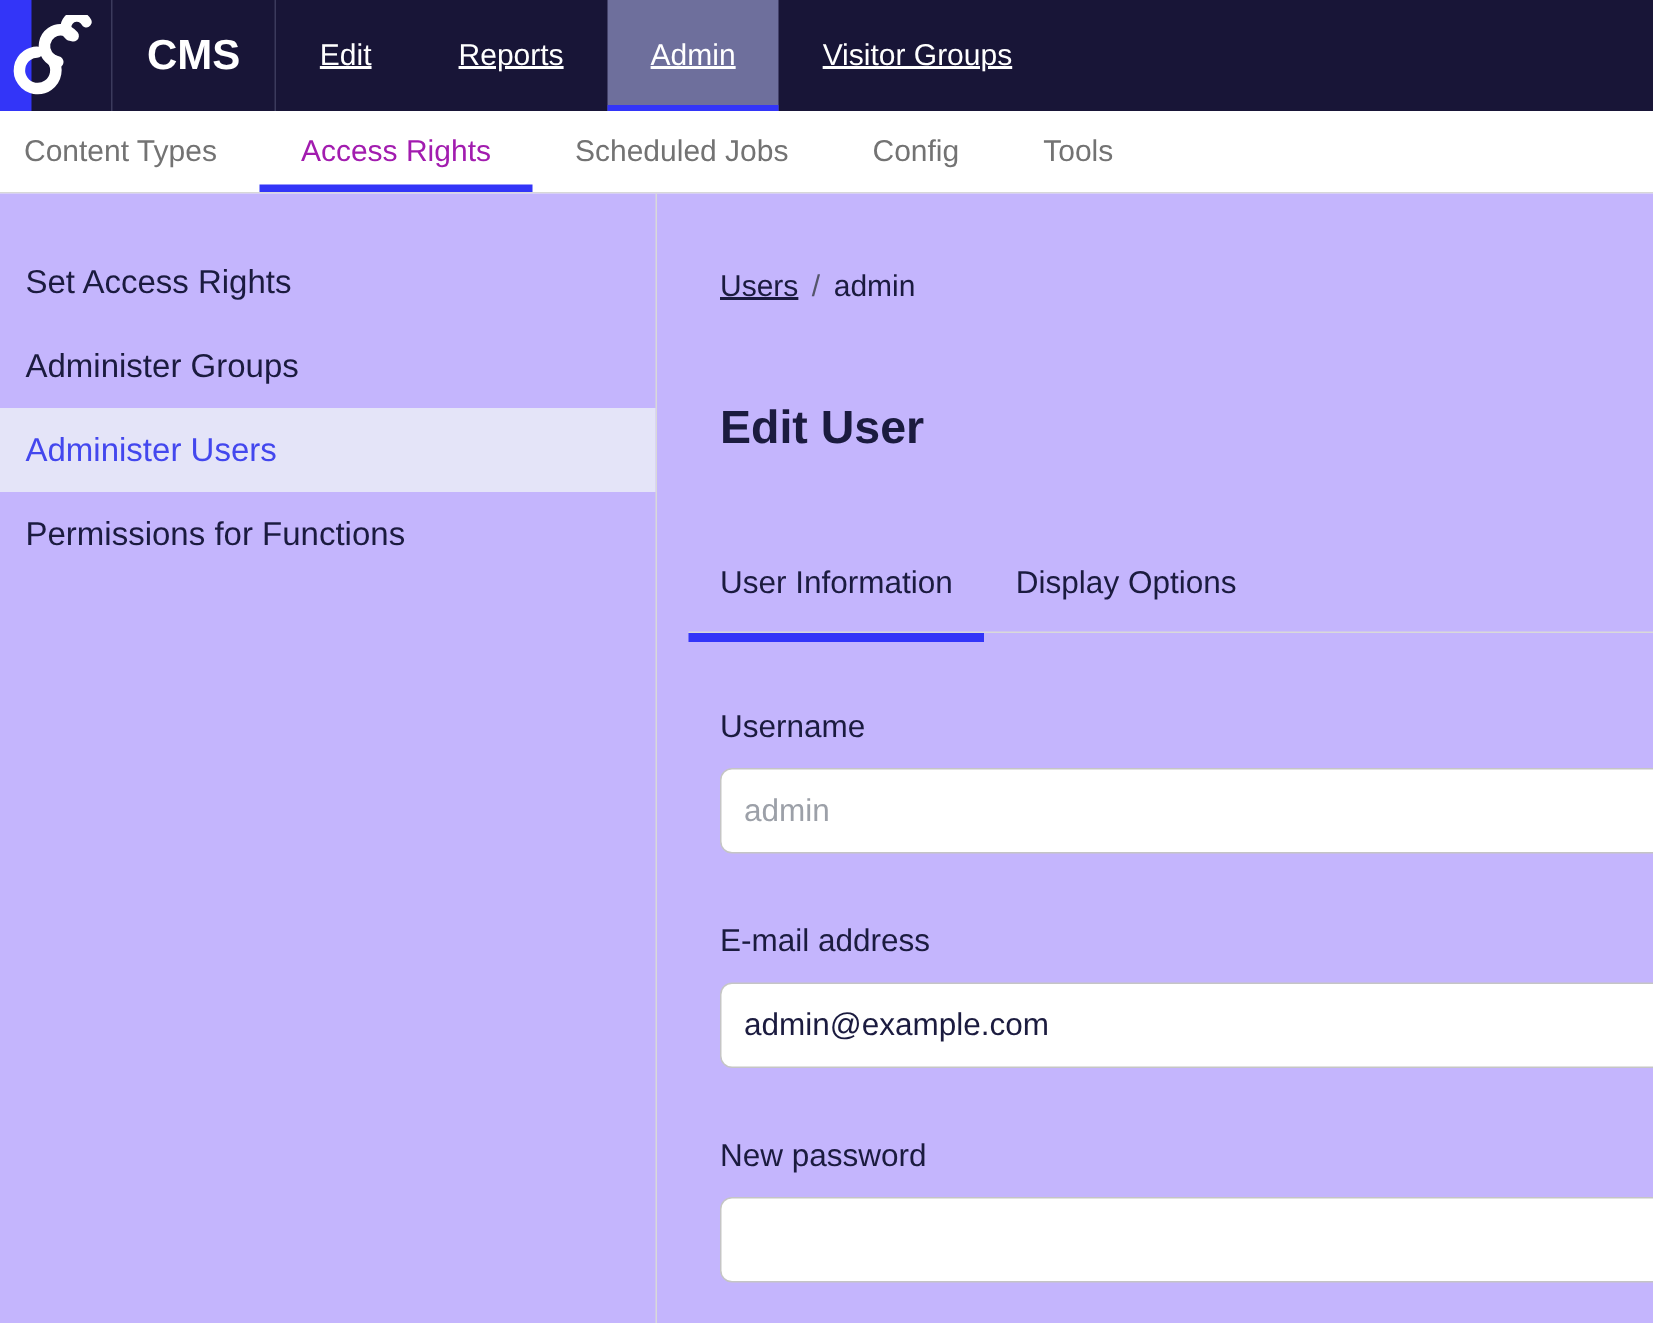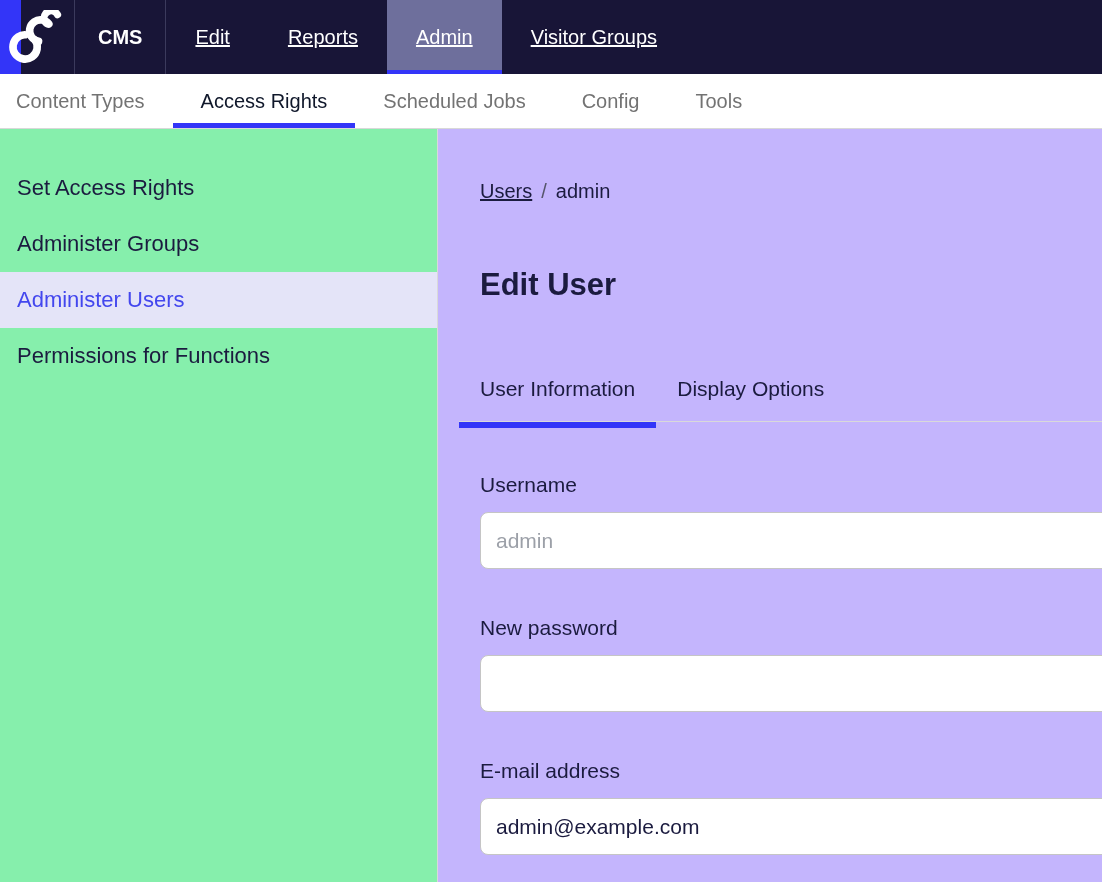--- a/index.html
+++ b/index.html
@@ -5,42 +5,42 @@
   * { margin:0; padding:0; box-sizing:border-box; }
   html,body { width:1102px; height:882px; overflow:hidden; background:#fff;
               font-family:"Liberation Sans","DejaVu Sans",sans-serif; color:#1b1b3f; }
 
   
   .topbar { height:74px; background:#181537; display:flex; align-items:stretch; }
   .logo-block { width:74px; position:relative; flex:0 0 auto; cursor:pointer; }
   .logo-stripe { position:absolute; left:0; top:0; bottom:0; width:21px; background:#3335f8; }
   .logo-svg { position:absolute; left:8px; top:10px; }
   .product { display:flex; align-items:center; padding:16px 23px; color:#fff;
-             font-weight:bold; font-size:20px; border-left:1px solid #3b3a5c;
+             font-weight:bold; font-size:28px; border-left:1px solid #3b3a5c;
              border-right:1px solid #3b3a5c; cursor:pointer; }
   .topnav { display:flex; align-items:stretch; }
   .topnav-item { display:flex; align-items:center; padding:0 29px; color:#fff;
                  font-size:20px; position:relative; cursor:pointer; white-space:nowrap;text-decoration:underline; }
   .topnav-item.active { background:#6e6f9c; }
   .topnav-item.active::after { content:""; position:absolute; left:0; right:0; bottom:0;
                  height:4px; background:#3335f8; }
 
   
   .subnav { height:55px; background:#fff; display:flex; align-items:stretch;
             padding-left:16px; border-bottom:1px solid #d8d8d8; }
   .subnav-item { display:flex; align-items:center; padding:0 28px; font-size:20px;
                  color:#737373; position:relative; cursor:pointer; white-space:nowrap; }
   .subnav-item:first-child { padding-left:0; }
-  .subnav-item.active { color:#0f172a; }
+  .subnav-item.active { color:#a21caf; }
   .subnav-item.active::after { content:""; position:absolute; left:0; right:0; bottom:0;
                  height:5px; background:#3335f8; }
 
   
   .body-row { display:flex; height:753px; }
-  .sidebar { width:438px; flex:0 0 auto; background:#86efac; border-right:1px solid #d9d9d9;
+  .sidebar { width:438px; flex:0 0 auto; background:#c4b5fd; border-right:1px solid #d9d9d9;
              padding-top:31px; }
   .sidebar-item { height:56px; display:flex; align-items:center; padding:0 17px;
                   font-size:22px; color:#1b1b3f; cursor:pointer; }
   .sidebar-item.active { background:#e4e4f8; color:#4347ee; }
 
   .main { flex:1; overflow:hidden; padding:50px 0 0 42px; background:#c4b5fd; }
 
   .breadcrumb { font-size:20px; line-height:24px; }
   .breadcrumb a { color:#1b1b3f; text-decoration:underline; cursor:pointer; }
   .breadcrumb .sep { color:#55556b; margin:0 9px; }
@@ -113,23 +113,23 @@
       <div class="tab active">User Information</div>
       <div class="tab">Display Options</div>
     </div>
 
     <form>
       <div class="field">
         <label>Username</label>
         <input class="muted" type="text" disabled="" value="admin" style="">
       </div>
       <div class="field">
+        <label>E-mail address</label>
+        <input type="text" value="admin@example.com" style="">
+      </div>
+      <div class="field">
         <label>New password</label>
         <input type="password" value="" style="">
-      </div>
-      <div class="field">
-        <label>E-mail address</label>
-        <input type="text" value="admin@example.com" style="">
       </div>
     </form>
 
   </main>
 </div>
 
 </body></html>

